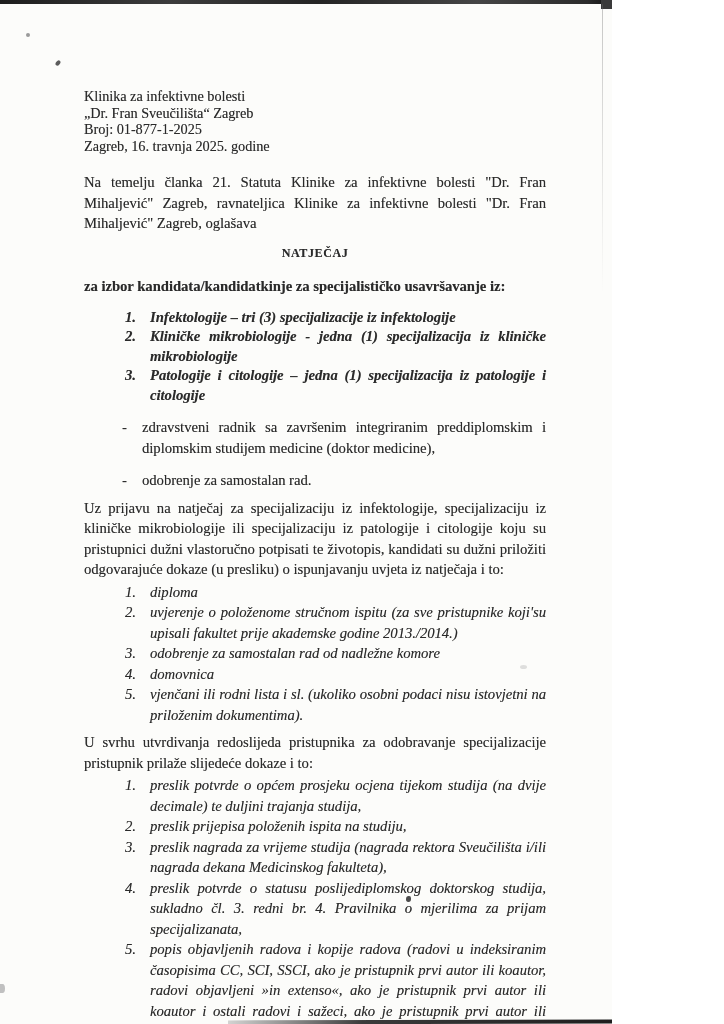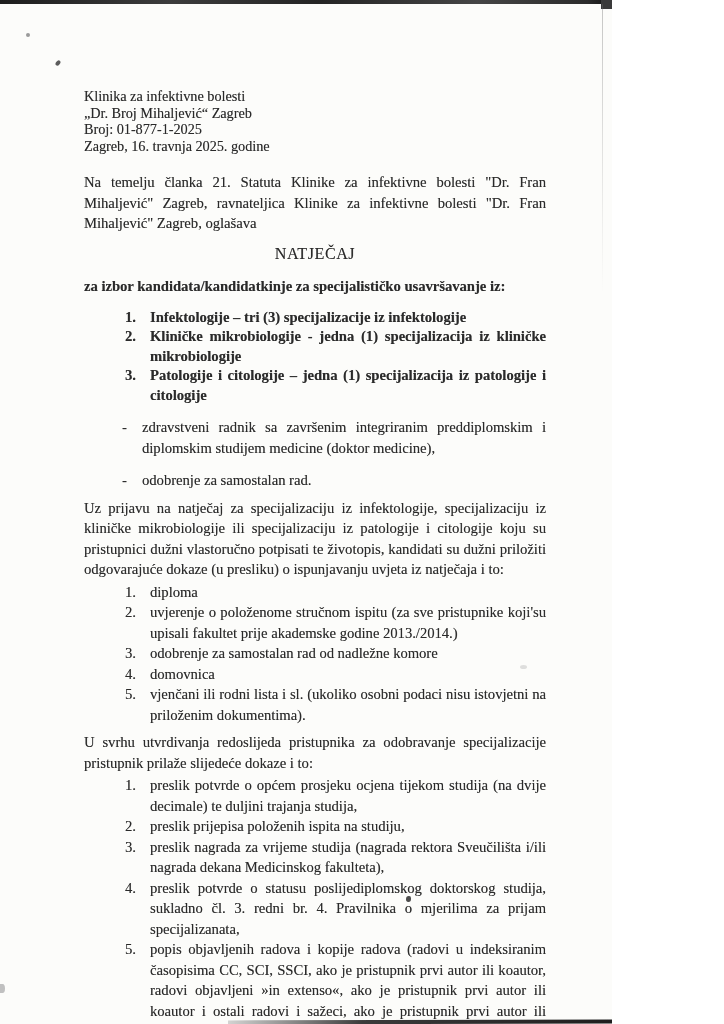--- a/index.html
+++ b/index.html
@@ -30,42 +30,43 @@
     font-size: 14.2px;
   }
   .intro {
     margin: 18px 0 0 0;
     text-align: justify;
     line-height: 20.5px;
   }
   .doc-title {
     margin: 10px 0 0 0;
     text-align: center;
-    font-size: 16px;
-    font-weight: normal;
+    font-size: 12px;
+    font-weight: bold;
     letter-spacing: 0.6px;
     line-height: 19px;
   }
   .subtitle {
     margin: 13px 0 0 0;
     font-weight: bold;
     line-height: 20px;
     font-family: Liberation Serif, serif;
   }
   ol.num-list {
     list-style: none;
     counter-reset: item;
     margin: 0;
     padding: 0 0 0 41px;
   }
   ol.num-list > li {
     counter-increment: item;
     position: relative;
     padding-left: 25px;
     text-align: justify;
+    font-style: italic;
   }
   ol.num-list > li::before {
     content: counter(item) ".";
     position: absolute;
     left: 0;
     top: 0;
   }
   ol.spec-list {
     margin-top: 12px;
     font-weight: bold;
@@ -156,21 +157,21 @@
   <div class="speck speck-1"></div>
   <div class="speck speck-2"></div>
   <div class="speck speck-3"></div>
   <div class="speck speck-4"></div>
   <div class="speck speck-5"></div>
 
   <div class="content">
 
     <div class="letterhead">
       <div>Klinika za infektivne bolesti</div>
-      <div>„Dr. Broj Mihaljević“ Zagreb</div>
+      <div>„Dr. Fran Sveučilišta“ Zagreb</div>
       <div>Broj: 01-877-1-2025</div>
       <div>Zagreb, 16. travnja 2025. godine</div>
     </div>
 
     <p class="intro">Na temelju članka 21. Statuta Klinike za infektivne bolesti "Dr. Fran Mihaljević" Zagreb, ravnateljica Klinike za infektivne bolesti "Dr. Fran Mihaljević" Zagreb, oglašava</p>
 
     <h1 class="doc-title">NATJEČAJ</h1>
 
     <p class="subtitle">za izbor kandidata/kandidatkinje za specijalističko usavršavanje iz:</p>
 

